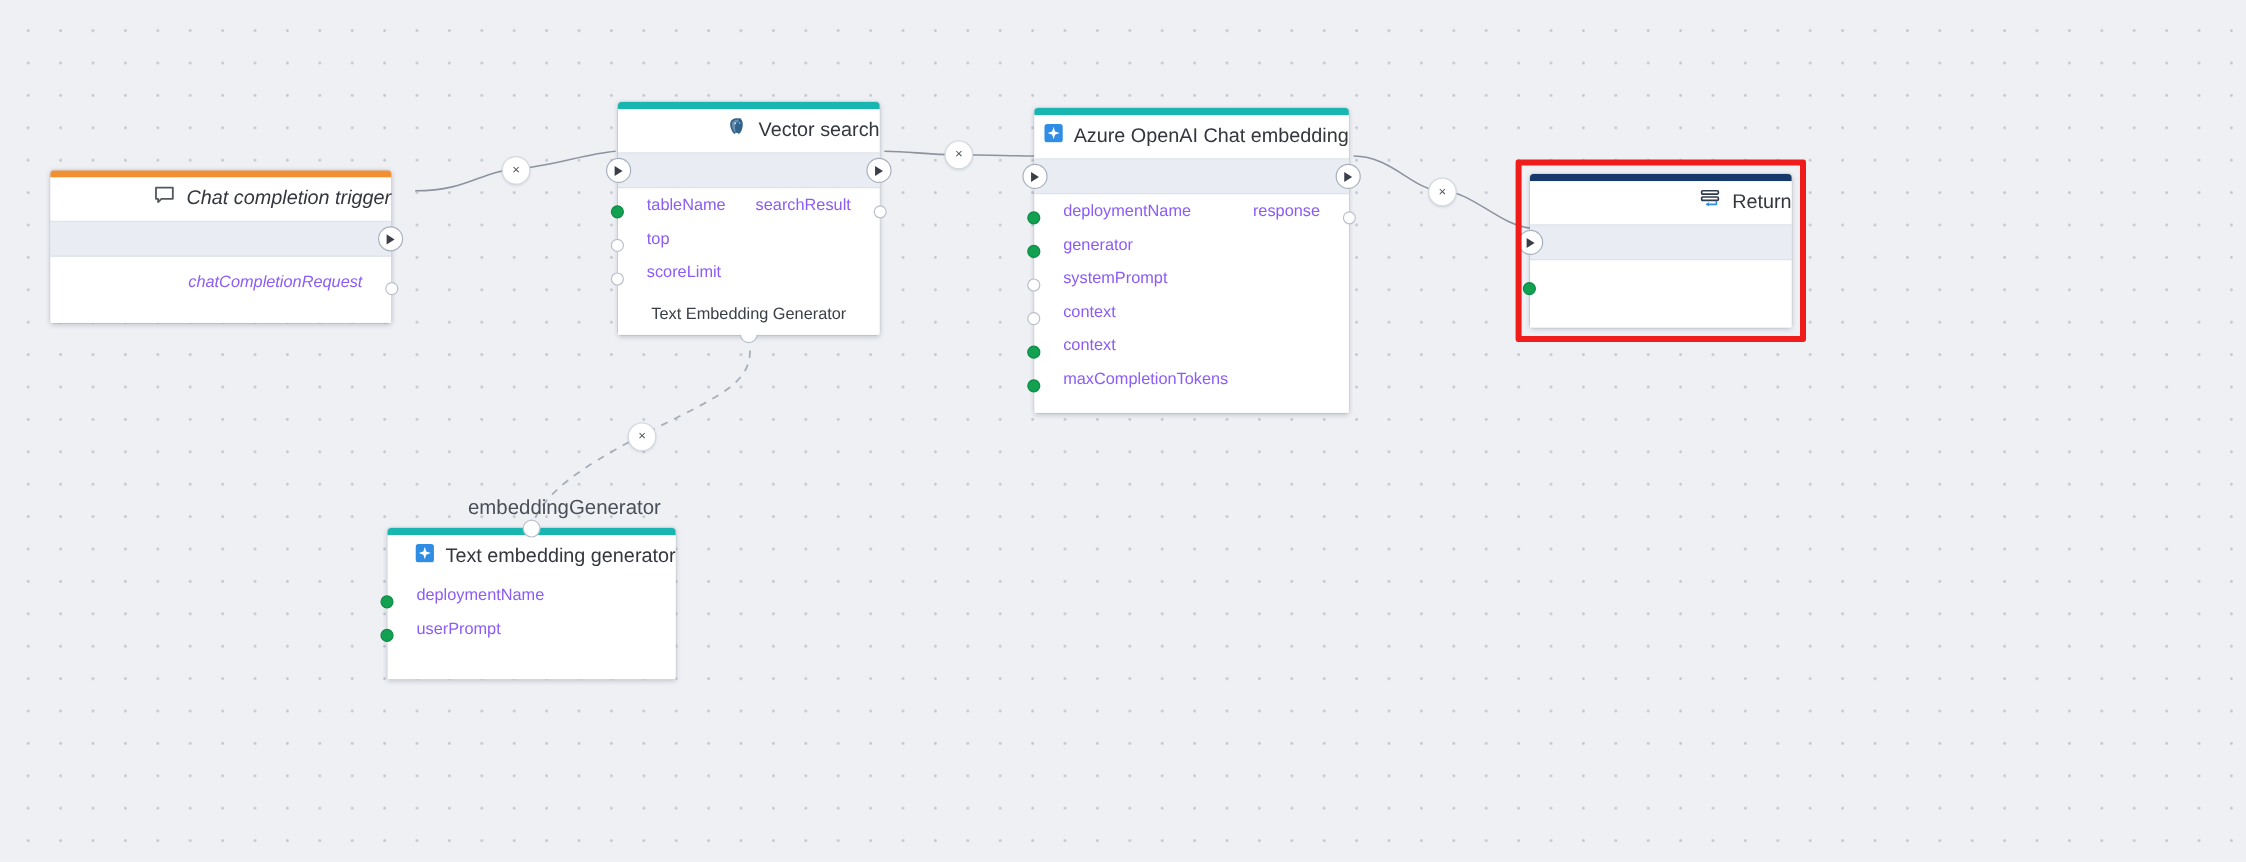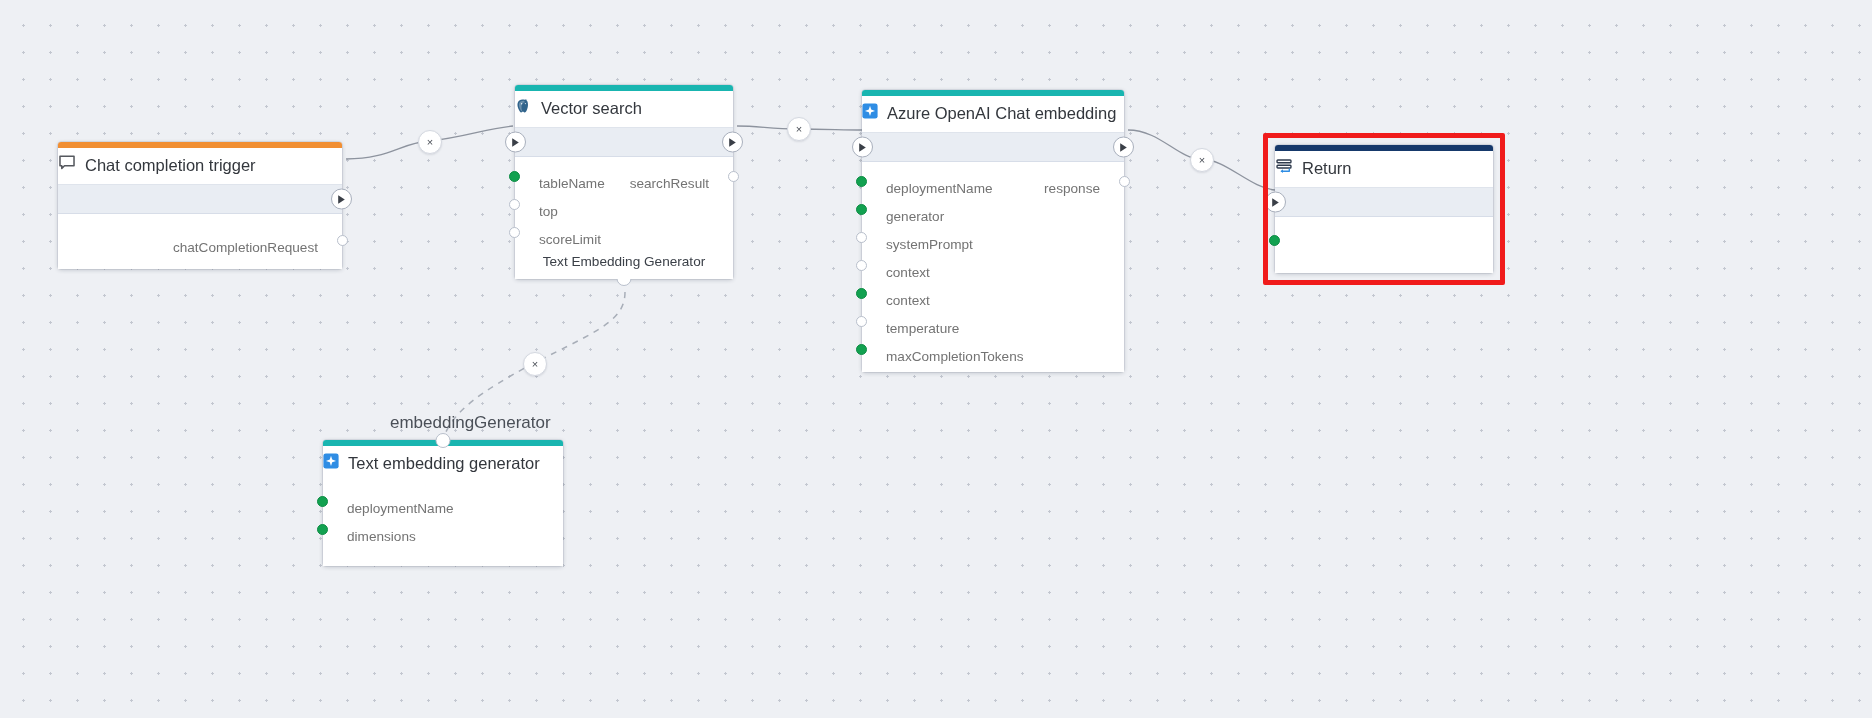--- a/index.html
+++ b/index.html
@@ -43,21 +43,21 @@
 
   .node-accent {
     height: 6px;
     border-radius: 3px 3px 0 0;
   }
 
   .node-title {
     height: 34px;
     display: flex;
     align-items: center;
-    justify-content: flex-start;
+    justify-content: flex-end;
     gap: 9px;
     font-size: 16.5px;
     color: #33373d;
     background: #ffffff;
     padding-bottom: 2px;
   }
 
   .node-exec-row {
     height: 28px;
     background: #e9edf3;
@@ -70,23 +70,23 @@
     position: relative;
     background: #ffffff;
     padding-top: 6px;
     padding-bottom: 8px;
   }
 
   .port-row {
     position: relative;
     height: 28px;
     display: flex;
-    align-items: flex-end;
+    align-items: flex-start;
     font-size: 13.6px;
-    color: #737373;
+    color: #8b5cf6;
   }
   .port-row .label-in { margin-left: 24px; }
   .port-row .label-out { margin-right: 24px; }
 
   
   .dot {
     position: absolute;
     width: 11px;
     height: 11px;
     border-radius: 50%;
@@ -194,21 +194,21 @@
     <path d="M 346,159 C 390,159 400,143 429,141 C 462,138 488,128 513,126" stroke="#8d939e" stroke-width="1.3" fill="none"></path>
 
     <path d="M 737,126 C 760,126 770,129 798,129 C 826,129 842,130 862,130" stroke="#8d939e" stroke-width="1.3" fill="none"></path>
 
     <path d="M 1128,130 C 1160,130 1178,159 1201,159 C 1226,159 1250,188 1275,190" stroke="#8d939e" stroke-width="1.3" fill="none"></path>
 
     <path d="M 625,292 C 625,320 600,330 534,363 C 480,392 455,410 444,436" stroke="#a8aeb8" stroke-width="1.5" fill="none" stroke-dasharray="6 6"></path>
   </svg>
 
   <div id="nodes-layer">
-      <div class="node" style="left: 58px; top: 142px; width: 284px;">
+      <div class="node" style="left: 42px; top: 142px; width: 284px; font-style: italic;">
         <div class="node-accent" style="background: rgb(241, 143, 51);"></div>
         <div class="node-title">
           <span class="icon-wrap"><svg width="18" height="18" viewBox="0 0 20 20">
               <path d="M2.2 2.6h15.6v10.4H7.2L4.2 16V13H2.2z" fill="none" stroke="#55585e" stroke-width="1.7" stroke-linejoin="round"></path>
             </svg></span>
           <span>Chat completion trigger</span>
         </div>
         <div class="node-exec-row">
           <div class="exec-port right">
             <svg width="9" height="10" viewBox="0 0 9 10">
@@ -306,24 +306,20 @@
           </div>
           <div class="port-row">
             <span class="dot left hollow" style="top: 8px;"></span>
             <span class="label-in">context</span>
           </div>
           <div class="port-row">
             <span class="dot left filled" style="top: 8px;"></span>
             <span class="label-in">context</span>
           </div>
           <div class="port-row">
-            <span class="dot left hollow" style="top: 8px;"></span>
-            <span class="label-in">temperature</span>
-          </div>
-          <div class="port-row">
             <span class="dot left filled" style="top: 8px;"></span>
             <span class="label-in">maxCompletionTokens</span>
           </div>
         </div>
       </div>
       <div class="node" style="left: 1275px; top: 145px; width: 218px;">
         <div class="node-accent" style="background: rgb(22, 57, 107);"></div>
         <div class="node-title">
           <span class="icon-wrap"><svg width="18" height="17" viewBox="0 0 22 20">
               <rect x="2.5" y="2" width="17" height="3.4" rx="1" fill="none" stroke="#2f3b4d" stroke-width="1.7"></rect>
@@ -357,21 +353,21 @@
           <span>Text embedding generator</span>
         </div>
         <div class="top-port" style="top: -7px;"></div>
         <div class="node-body" style="padding-bottom: 22px;">
           <div class="port-row">
             <span class="dot left filled" style="top: 8px;"></span>
             <span class="label-in">deploymentName</span>
           </div>
           <div class="port-row">
             <span class="dot left filled" style="top: 8px;"></span>
-            <span class="label-in">dimensions</span>
+            <span class="label-in">userPrompt</span>
           </div>
         </div>
       </div>
     </div>
 
   <div id="edge-buttons-layer">
       <div class="edge-btn" style="left: 418px; top: 130px;">×</div>
       <div class="edge-btn" style="left: 787px; top: 117px;">×</div>
       <div class="edge-btn" style="left: 1190px; top: 148px;">×</div>
       <div class="edge-btn" style="left: 523px; top: 352px;">×</div>

